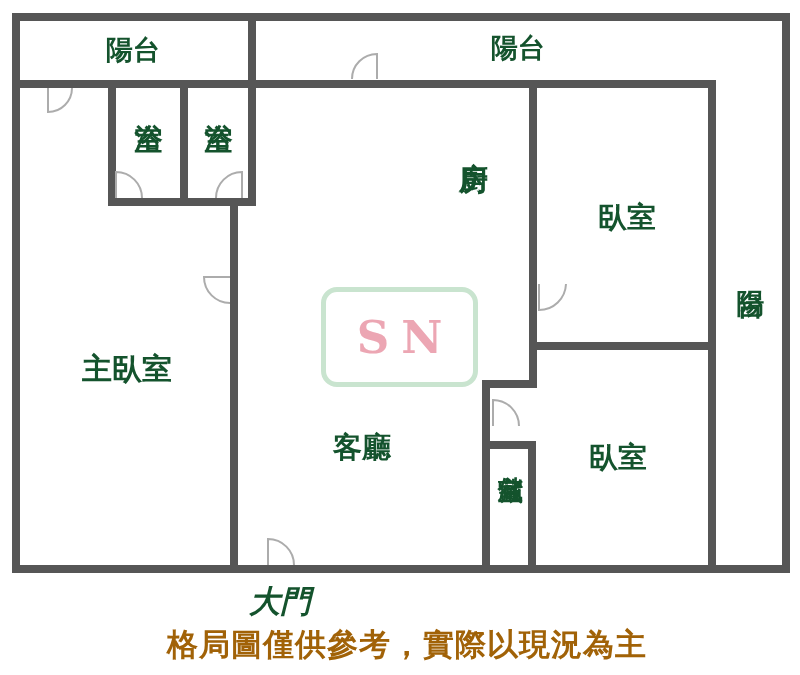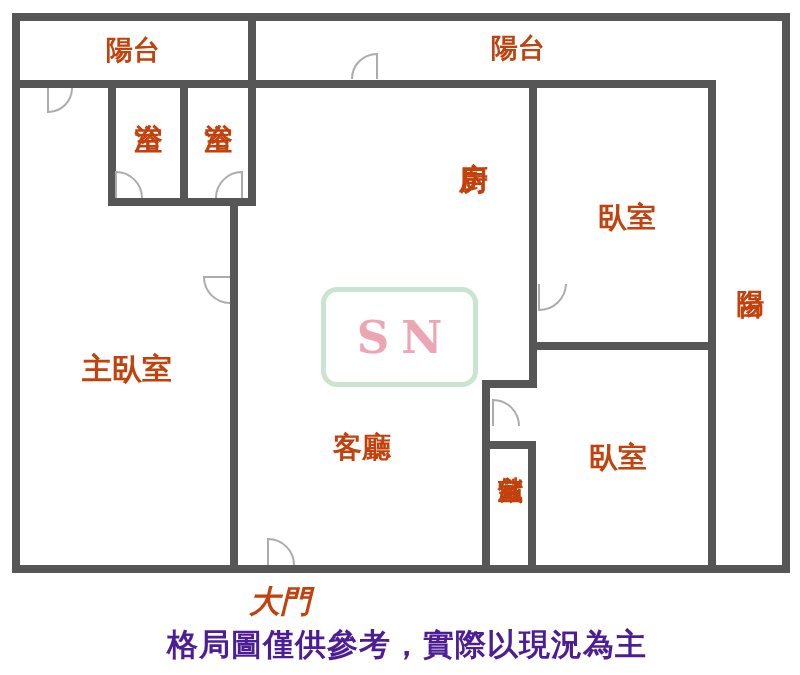--- a/index.html
+++ b/index.html
@@ -4,21 +4,21 @@
 <style>
   html,body { margin:0; padding:0; background:#ffffff; }
   .plan {
     position:relative; width:800px; height:675px; background:#ffffff;
     font-family:"Liberation Sans", sans-serif; overflow:hidden;
   }
   .wall { position:absolute; background:#565656; }
   .arcs { position:absolute; left:0; top:0; }
   .arcs path { fill:none; stroke:#acacac; stroke-width:2; }
   .label {
-    position:absolute; color:#c2410c; font-weight:600; white-space:nowrap;
+    position:absolute; color:#14532d; font-weight:600; white-space:nowrap;
     font-family:"Liberation Sans", sans-serif;
   }
   .label.h { transform:translate(-50%,-50%); }
   .label.v { writing-mode:vertical-rl; text-orientation:upright; }
   .logo {
     position:absolute; left:321px; top:287px; width:157px; height:100px;
     box-sizing:border-box; border:5px solid #c9e4cf; border-radius:16px;
     background:#ffffff; display:flex; flex-direction:column; align-items:center;
   }
   .logo-sn {
@@ -28,21 +28,21 @@
   }
   .logo-band {
     height:40px; display:flex; align-items:center; justify-content:center;
     font-size:31px; font-weight:bold; letter-spacing:3px; color:#ffffff;
     text-shadow:-2px 0 #bedec6, 2px 0 #bedec6, 0 -2px #bedec6, 0 2px #bedec6,
                 -1px -1px #bedec6, 1px 1px #bedec6, -1px 1px #bedec6, 1px -1px #bedec6;
   }
   .disclaimer {
     position:absolute; left:407px; top:645px; transform:translate(-50%,-50%);
     font-family:"DejaVu Serif", serif; font-weight:bold; font-size:31px;
-    color:#4c1d95; white-space:nowrap; letter-spacing:1px;
+    color:#a16207; white-space:nowrap; letter-spacing:1px;
   }
 </style>
 </head>
 <body>
 
 <div class="plan">
 
   <div class="wall" style="left:12px;  top:13px;  width:778px; height:8px;"></div>
   <div class="wall" style="left:12px;  top:13px;  width:8px;   height:560px;"></div>
   <div class="wall" style="left:782px; top:13px;  width:8px;   height:560px;"></div>

